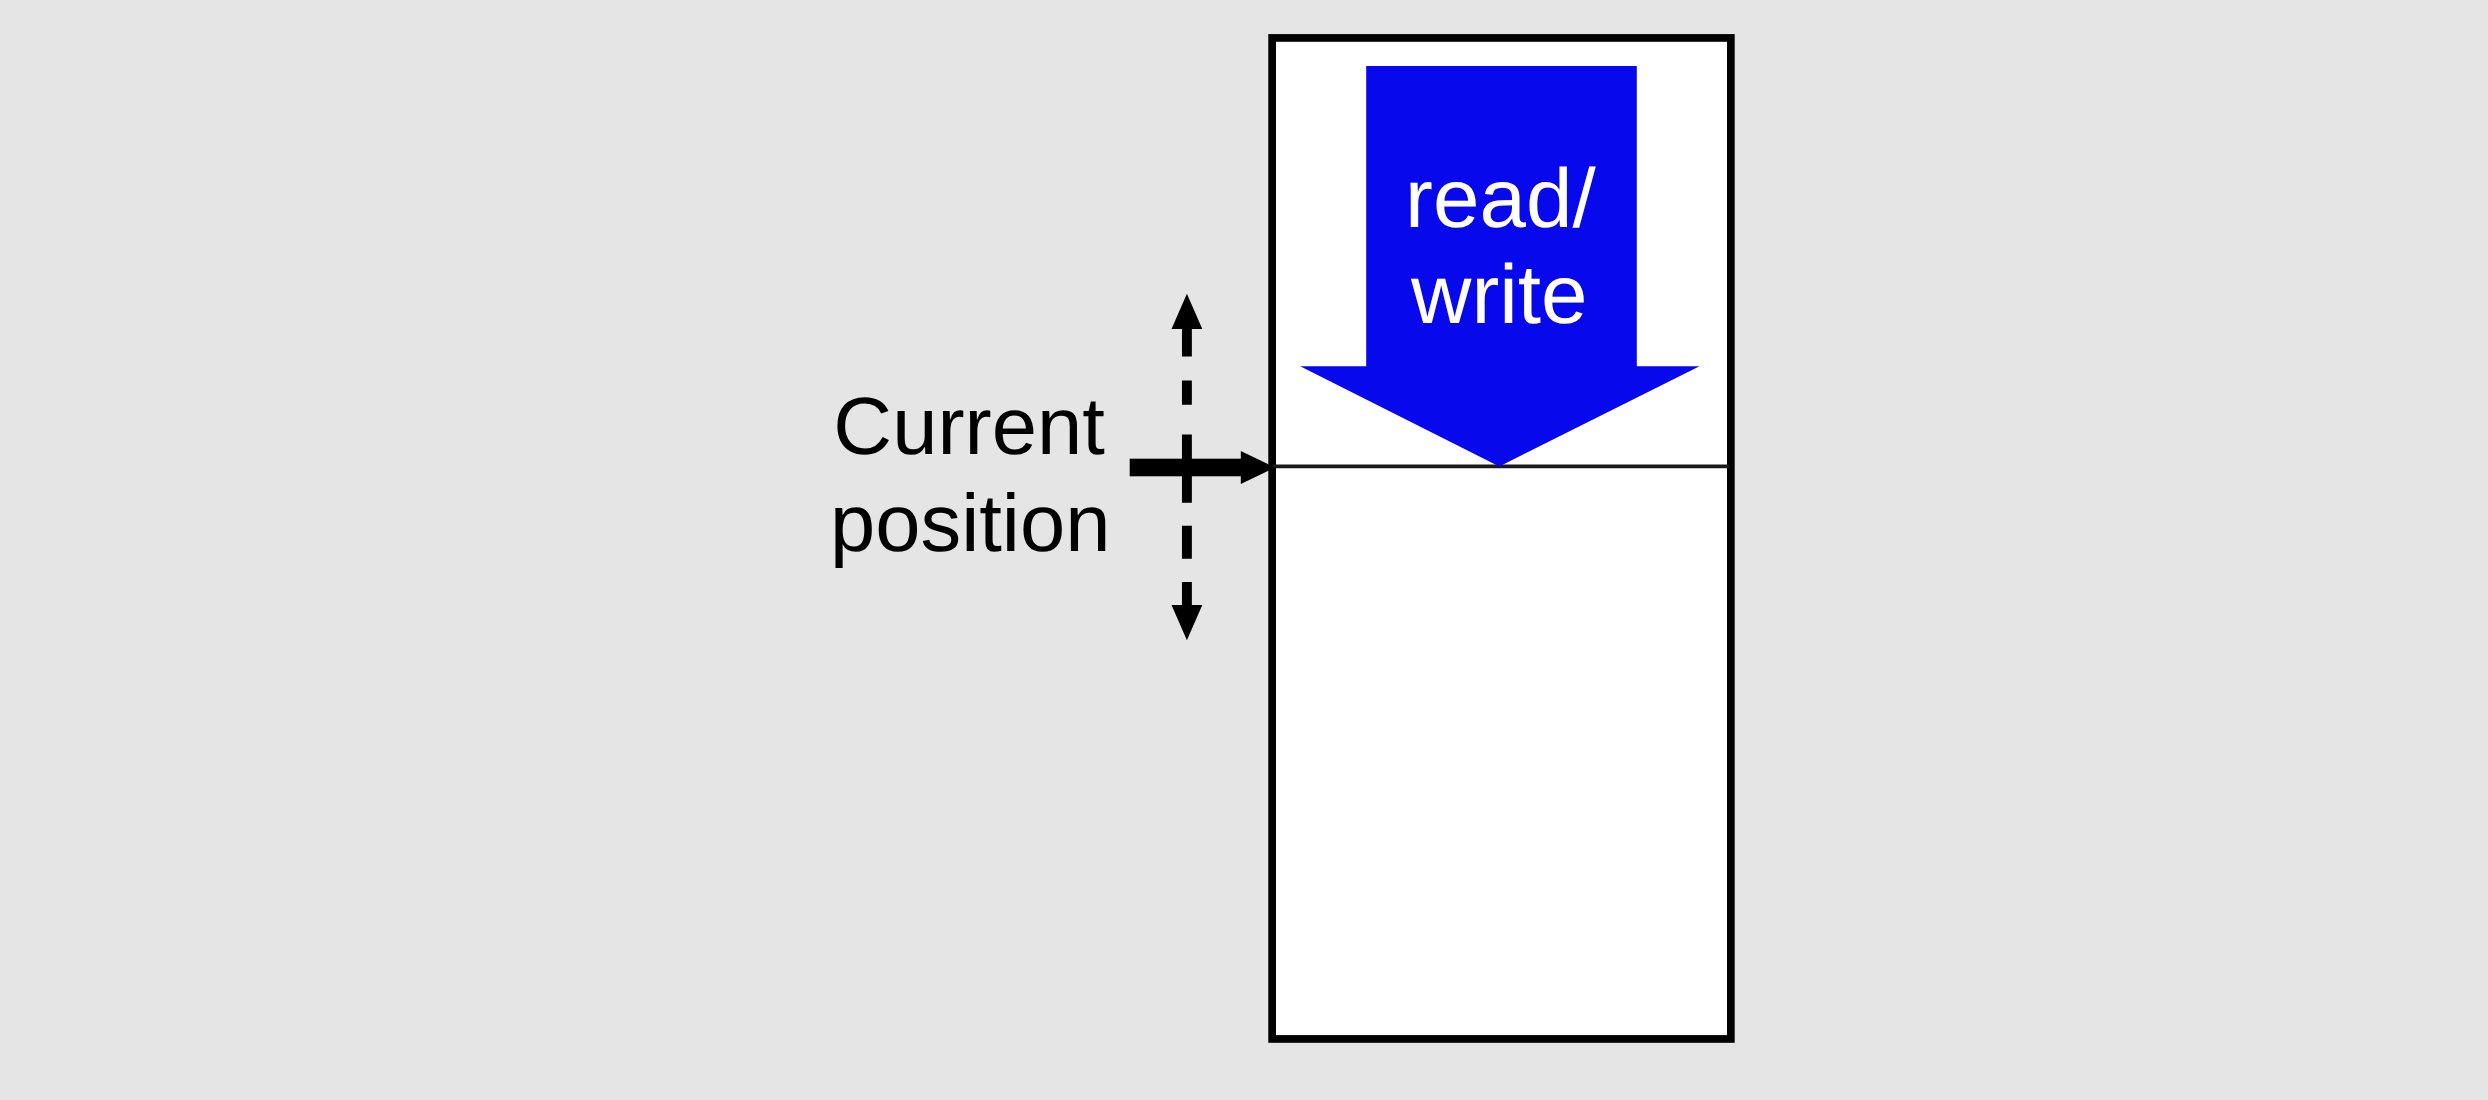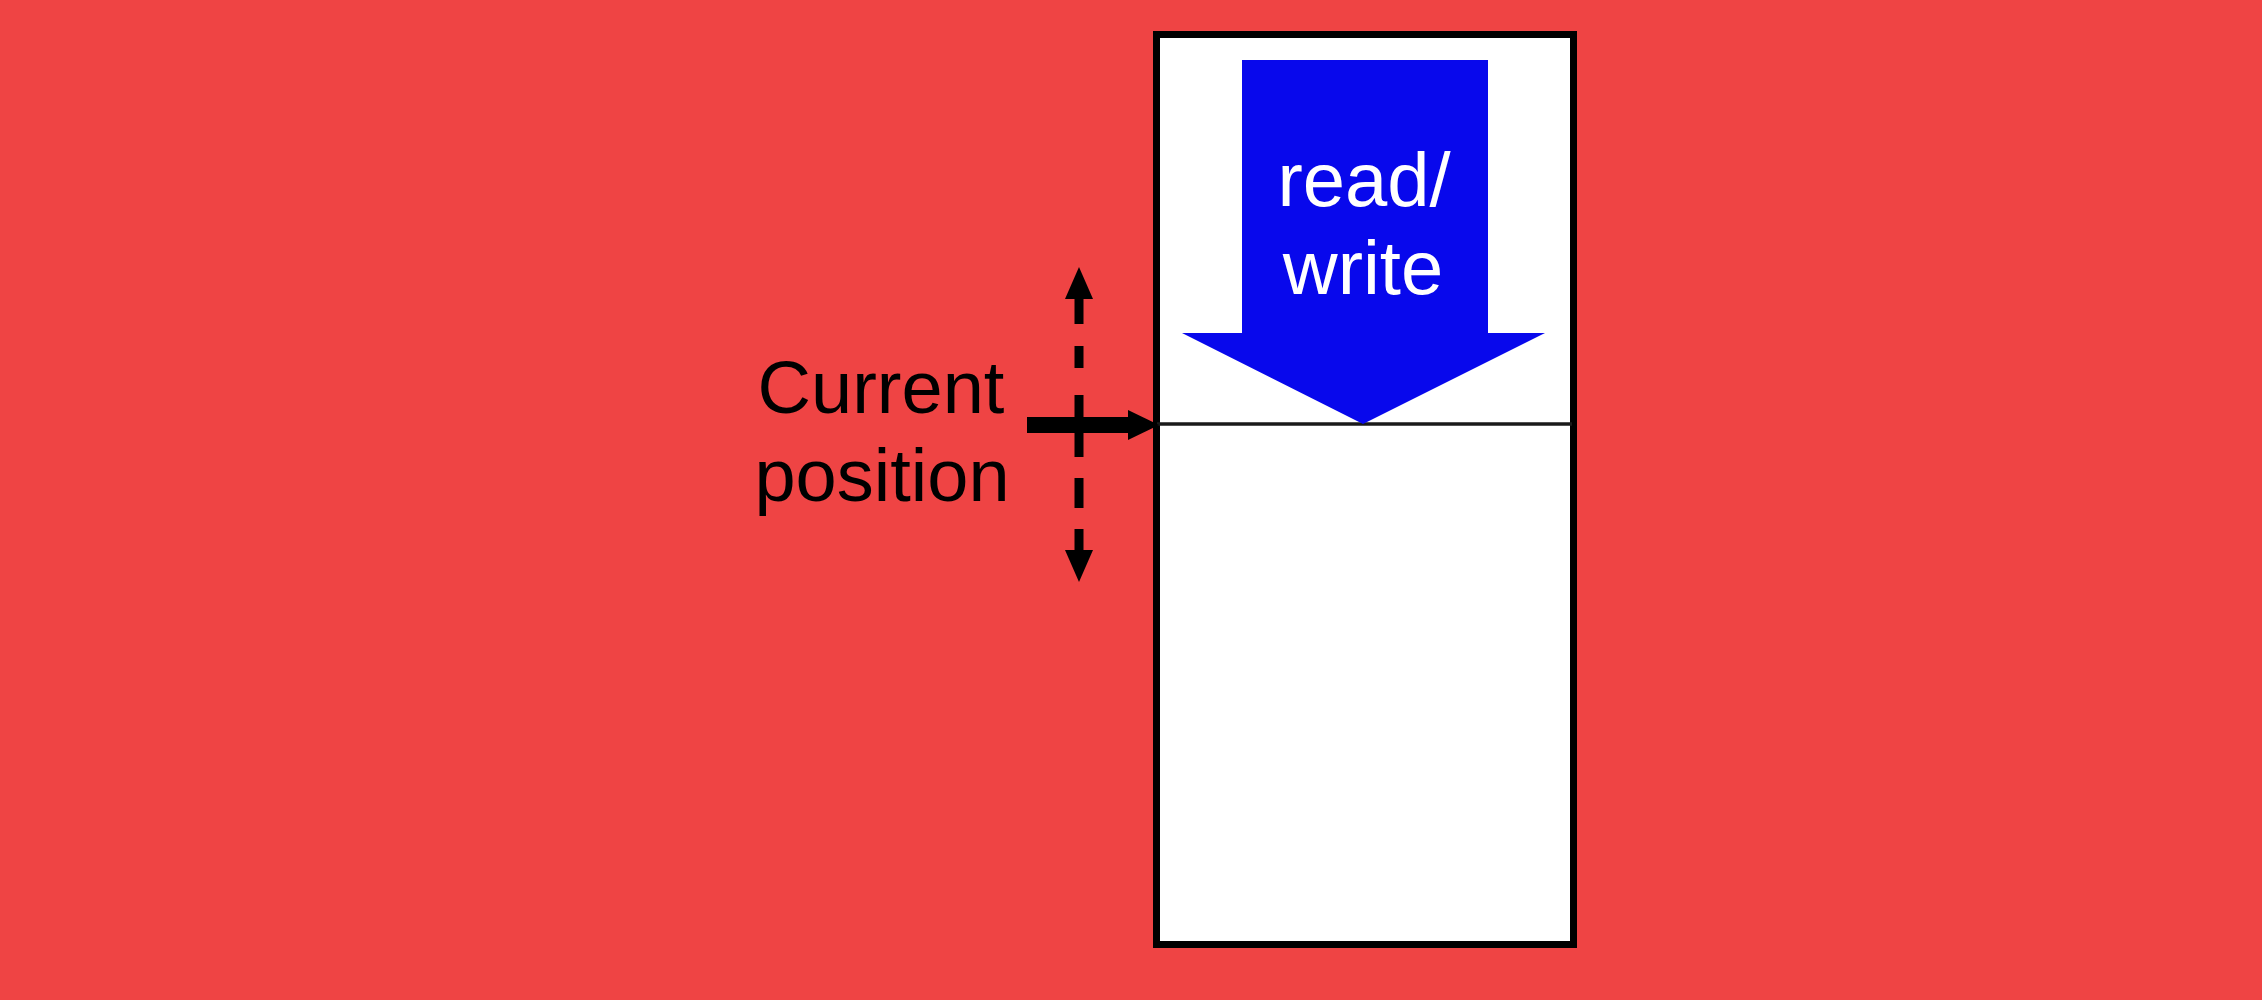--- a/index.html
+++ b/index.html
@@ -10,21 +10,21 @@
     width: 2262px;
     height: 1000px;
     background: #ffffff;
     overflow: hidden;
     font-family: "Liberation Sans", sans-serif;
   }
   .canvas {
     position: relative;
     width: 2262px;
     height: 1000px;
-    background: #ef4444;
+    background: #e5e5e5;
   }
   .diagram-svg {
     display: block;
   }
   .diagram-svg text {
     text-anchor: middle;
     font-family: "Liberation Sans", "DejaVu Sans", sans-serif;
   }
   .label-text {
     font-size: 74px;

